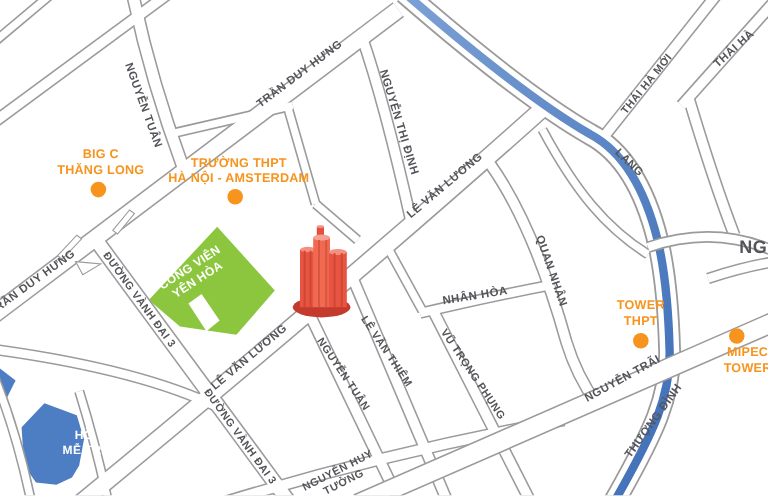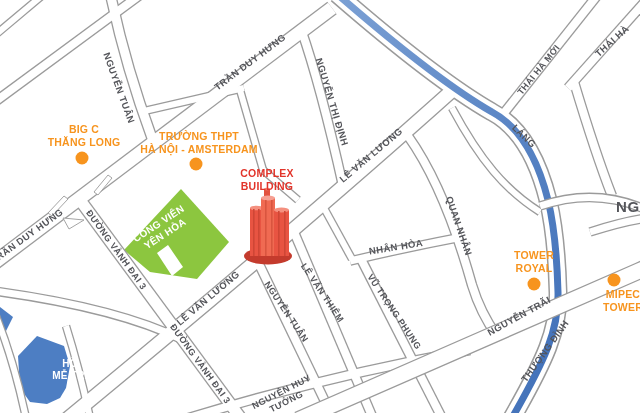--- a/index.html
+++ b/index.html
@@ -126,24 +126,20 @@
       <ellipse cx="281.5" cy="210" rx="7.5" ry="2.5" fill="#f4907f"></ellipse>
       <rect x="253" y="209" width="1.6" height="47" fill="#cf4635"></rect>
       <rect x="258" y="209" width="1.6" height="47" fill="#cf4635"></rect>
       <rect x="265" y="200" width="1.6" height="56" fill="#d9553f"></rect>
       <rect x="271" y="200" width="1.6" height="56" fill="#d9553f"></rect>
       <rect x="278" y="211" width="1.6" height="45" fill="#cf4635"></rect>
       <rect x="284" y="211" width="1.6" height="45" fill="#cf4635"></rect>
     </g>
   </svg>
 
-  <div id="complex-label" class="lbl">
-    <div>COMPLEX</div>
-    <div>BUILDING</div>
-  </div>
 
   <div id="park-label" class="lbl white-label">
     <div>CÔNG VIÊN</div>
     <div>YÊN HÒA</div>
   </div>
 
   <div id="lake-label" class="lbl white-label">
     <div>HỒ</div>
     <div>MỄ TRÌ</div>
   </div>
@@ -211,19 +207,19 @@
     <div class="lbl poi-label" style="left: 84px; top: 136px; transform: translate(-50%, -50%);">
       <div>BIG C</div>
       <div>THĂNG LONG</div>
     </div>
     <div class="lbl poi-label" style="left: 199px; top: 143px; transform: translate(-50%, -50%);">
       <div>TRƯỜNG THPT</div>
       <div>HÀ NỘI - AMSTERDAM</div>
     </div>
     <div class="lbl poi-label" style="left: 534px; top: 262px; transform: translate(-50%, -50%);">
       <div>TOWER</div>
-      <div>ROYAL</div>
+      <div>THPT</div>
     </div>
     <div class="lbl poi-label" style="left: 623px; top: 301px; transform: translate(-50%, -50%);">
       <div>MIPEC</div>
       <div>TOWER</div>
     </div>
   </div>
 
 </body></html>

